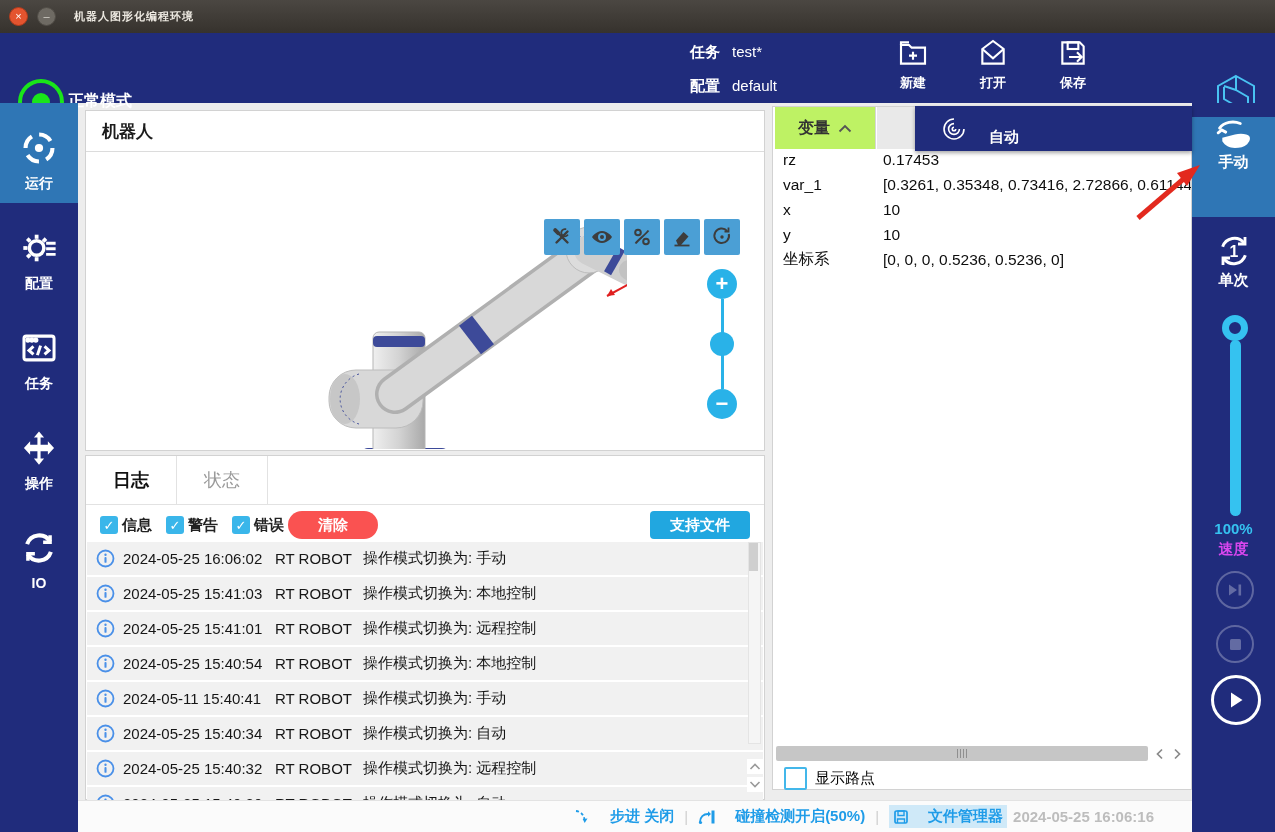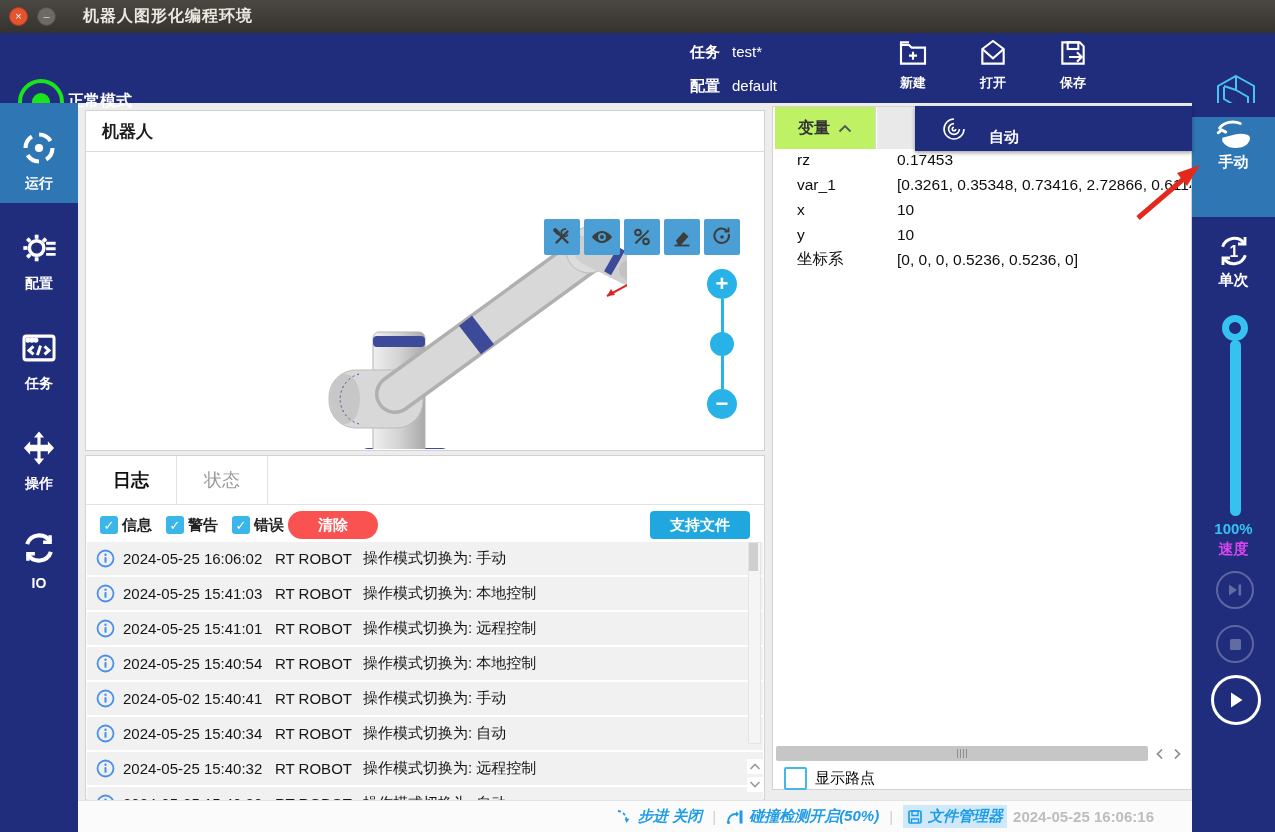--- a/index.html
+++ b/index.html
@@ -8,21 +8,21 @@
   .abs{position:absolute;}
   svg{display:block;}
 
   
   .titlebar{left:0;top:0;width:1275px;height:33px;background:linear-gradient(#4b4742,#36322d);
             display:flex;align-items:center;color:#ece8e0;}
   .tb-btn{width:17px;height:17px;border-radius:50%;margin-left:9px;display:flex;align-items:center;
           justify-content:center;font-size:11px;line-height:1;color:#fff;}
   .tb-close{background:#e4542f;border:1px solid #b23c1d;}
   .tb-min{background:#6e6a63;border:1px solid #514d47;color:#d8d4cc;}
-  .tb-title{font-weight:bold;font-size:16px;margin-left:27px;letter-spacing:1px;}
+  .tb-title{font-weight:bold;font-size:11px;margin-left:18px;letter-spacing:1px;}
 
   
   .header{left:0;top:33px;width:1275px;height:70px;background:#202c7c;color:#fff;}
   .mode-ind{left:18px;top:46px;width:38px;height:38px;border-radius:50%;border:4px solid #1ae51a;
             display:flex;align-items:center;justify-content:center;}
   .mode-ind .dot{width:18px;height:18px;border-radius:50%;background:#1ae51a;}
   .mode-label{left:68px;top:58px;font-size:16px;font-weight:bold;}
   .kv{position:absolute;font-size:15px;white-space:nowrap;}
   .kv b{font-weight:bold;margin-right:12px;}
   .hact{position:absolute;width:64px;text-align:center;color:#fff;cursor:pointer;}
@@ -75,21 +75,21 @@
   .vthumb{position:absolute;left:0;top:0;width:9px;height:28px;background:#cfcfcf;}
   .scr-arr{position:absolute;right:1px;width:16px;height:15px;display:flex;align-items:center;justify-content:center;background:#fff;cursor:pointer;}
 
   
   .right-panel{left:772px;top:106px;width:420px;height:684px;}
   .var-head{position:absolute;left:2px;top:0;width:100px;height:42px;background:#bef264;border-right:1px solid #d6d6d6;
             display:flex;align-items:center;justify-content:center;font-size:16px;font-weight:bold;color:#333;cursor:pointer;}
   .var-head2{position:absolute;left:104px;top:0;width:290px;height:42px;background:#e9e9e9;}
   .varlist{position:absolute;left:0;top:40px;width:418px;overflow:hidden;}
   .var-row{height:25px;display:flex;align-items:center;font-size:15.5px;color:#0d0d0d;white-space:nowrap;}
-  .var-row .vn{width:100px;padding-left:24px;flex:none;}
+  .var-row .vn{width:100px;padding-left:10px;flex:none;}
   .var-row .vv{flex:1;overflow:hidden;}
   .hscroll{position:absolute;left:3px;top:639px;width:372px;height:15px;background:#c6c6c6;border-radius:2px;cursor:pointer;}
   .hgrip{position:absolute;left:50%;top:3px;transform:translateX(-50%);display:flex;gap:2px;}
   .hgrip i{width:1px;height:9px;background:#8f8f8f;}
   .harr{position:absolute;top:639px;width:17px;height:15px;display:flex;align-items:center;justify-content:center;cursor:pointer;}
   .wp{position:absolute;left:11px;top:660px;display:flex;align-items:center;cursor:pointer;}
   .wp .box{width:19px;height:19px;border:2px solid #43b7ea;border-radius:2px;background:#fff;}
   .wp .lb{font-size:15px;color:#000000;margin-left:8px;}
 
   
@@ -109,21 +109,21 @@
   .speed-pct{position:absolute;left:0;width:83px;top:417px;text-align:center;color:#35c2f0;font-size:15px;font-weight:bold;}
   .speed-lb{position:absolute;left:0;width:83px;top:437px;text-align:center;color:#d946ef;font-size:15px;font-weight:bold;}
   .cbtn{position:absolute;left:24px;width:34px;height:34px;border-radius:50%;border:2px solid rgba(255,255,255,.28);
         display:flex;align-items:center;justify-content:center;cursor:pointer;}
   .cbtn.play{left:19px;width:44px;height:44px;border:3px solid #fff;}
 
   
   .statusbar{left:78px;top:800px;width:1114px;height:32px;background:#fbfbfb;border-top:1px solid #e3e3e3;
              box-sizing:border-box;display:flex;align-items:center;justify-content:flex-end;padding-right:38px;
              font-size:15px;font-weight:bold;}
-  .st-item{display:flex;align-items:center;color:#1f9ce8;gap:5px;cursor:pointer;font-style:italic;}
+  .st-item{display:flex;align-items:center;color:#1f9ce8;gap:19px;cursor:pointer;}
   .st-item.hl{background:#cfe9f8;padding:2px 4px;}
   .st-sep{color:#cfcfcf;margin:0 10px;font-weight:normal;}
   .st-time{color:#bdbdbd;margin-left:6px;}
 
   .arrow-note{left:1125px;top:150px;width:90px;height:80px;z-index:60;pointer-events:none;}
 </style>
 </head>
 <body>
 
 <div id="app">
@@ -402,21 +402,21 @@
     <span class="lm">操作模式切换为: 本地控制</span>
   </div>
         <div class="log-row">
     <span class="info-ic">
       <svg width="19" height="19" viewBox="0 0 20 20">
         <circle cx="10" cy="10" r="8.4" fill="none" stroke="#4a90e8" stroke-width="1.9"></circle>
         <circle cx="10" cy="6.1" r="1.25" fill="#4a90e8"></circle>
         <rect x="8.9" y="8.4" width="2.2" height="6.2" rx="1" fill="#4a90e8"></rect>
       </svg>
     </span>
-    <span class="lt">2024-05-02 15:40:41</span>
+    <span class="lt">2024-05-11 15:40:41</span>
     <span class="ls">RT ROBOT</span>
     <span class="lm">操作模式切换为: 手动</span>
   </div>
         <div class="log-row">
     <span class="info-ic">
       <svg width="19" height="19" viewBox="0 0 20 20">
         <circle cx="10" cy="10" r="8.4" fill="none" stroke="#4a90e8" stroke-width="1.9"></circle>
         <circle cx="10" cy="6.1" r="1.25" fill="#4a90e8"></circle>
         <rect x="8.9" y="8.4" width="2.2" height="6.2" rx="1" fill="#4a90e8"></rect>
       </svg>

